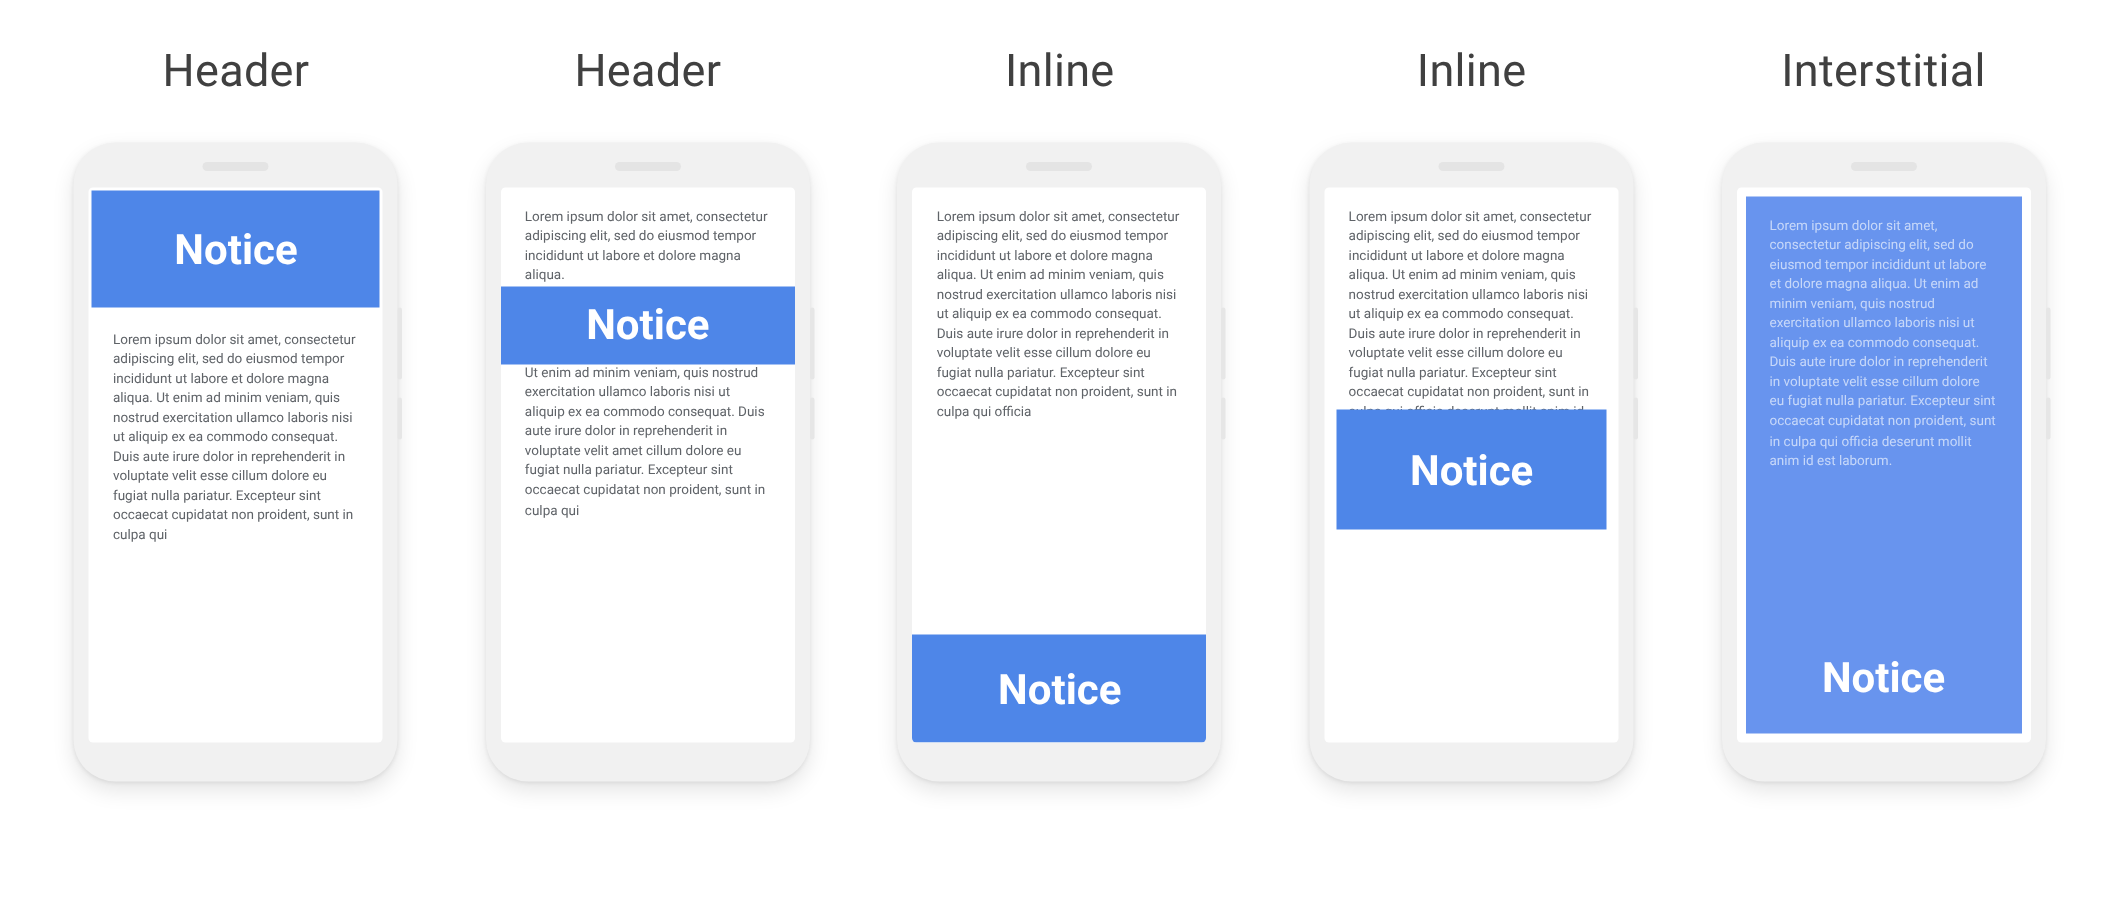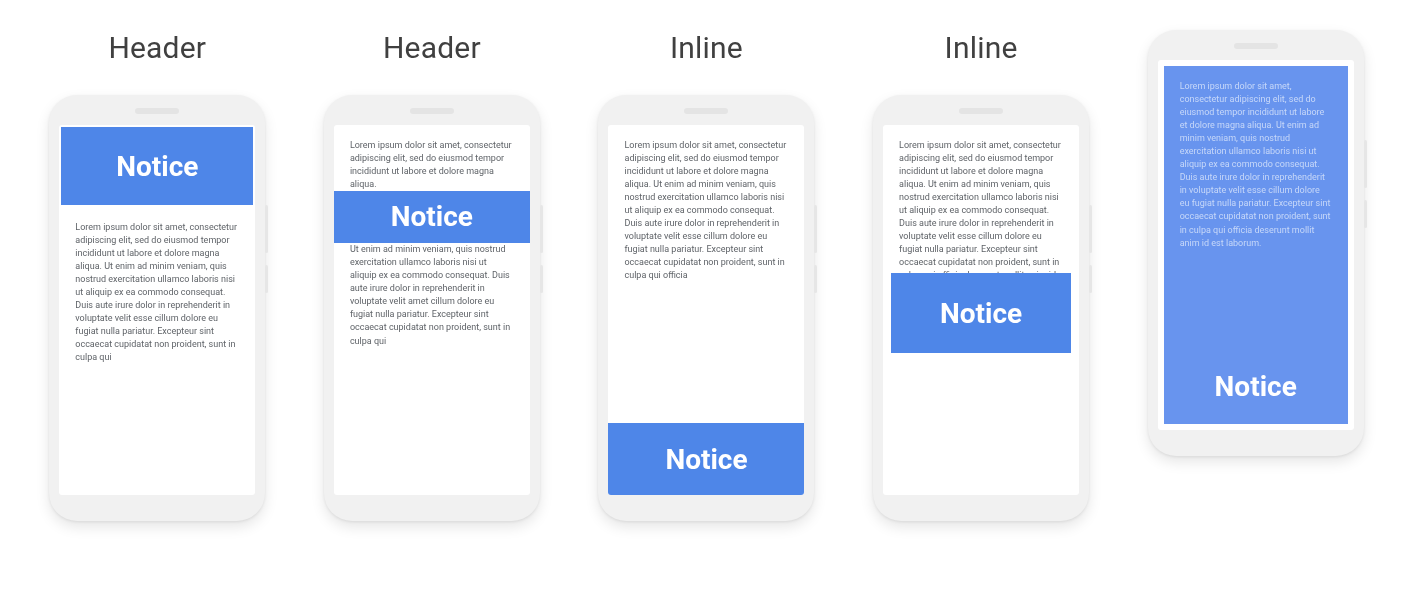--- a/index.html
+++ b/index.html
@@ -140,20 +140,21 @@
       <div class="screen">
         <div class="pad">
           <p>Lorem ipsum dolor sit amet, consectetur adipiscing elit, sed do eiusmod tempor incididunt ut labore et dolore magna aliqua. Ut enim ad minim veniam, quis nostrud exercitation ullamco laboris nisi ut aliquip ex ea commodo consequat. Duis aute irure dolor in reprehenderit in voluptate velit esse cillum dolore eu fugiat nulla pariatur. Excepteur sint occaecat cupidatat non proident, sunt in culpa qui officia deserunt mollit anim id est laborum.</p>
         </div>
         <div class="notice modal">Notice</div>
       </div>
     </div>
   </div>
 
   <div class="col">
+    <div class="title">Interstitial</div>
     <div class="phone">
       <div class="speaker"></div>
       <div class="screen">
         <div class="overlay">
           <div class="pad">
             <p>Lorem ipsum dolor sit amet, consectetur adipiscing elit, sed do eiusmod tempor incididunt ut labore et dolore magna aliqua. Ut enim ad minim veniam, quis nostrud exercitation ullamco laboris nisi ut aliquip ex ea commodo consequat. Duis aute irure dolor in reprehenderit in voluptate velit esse cillum dolore eu fugiat nulla pariatur. Excepteur sint occaecat cupidatat non proident, sunt in culpa qui officia deserunt mollit anim id est laborum.</p>
           </div>
           <div class="notice interstitial">Notice</div>
         </div>
       </div>

